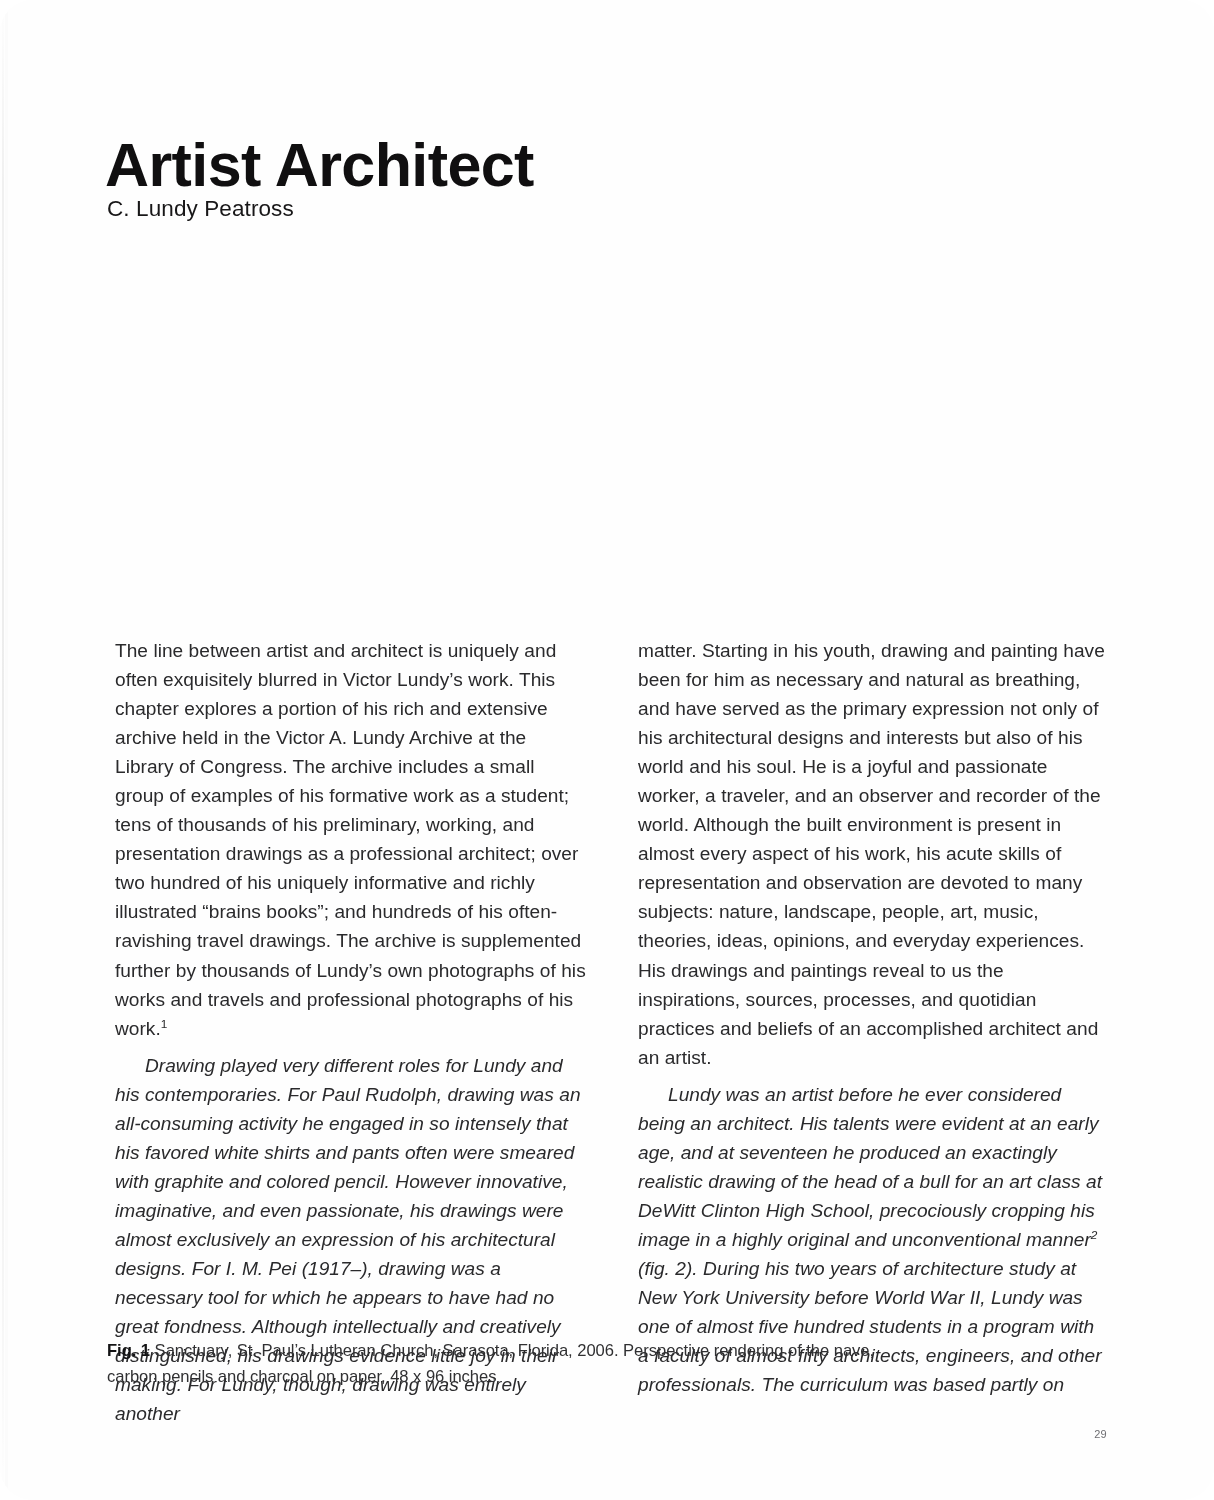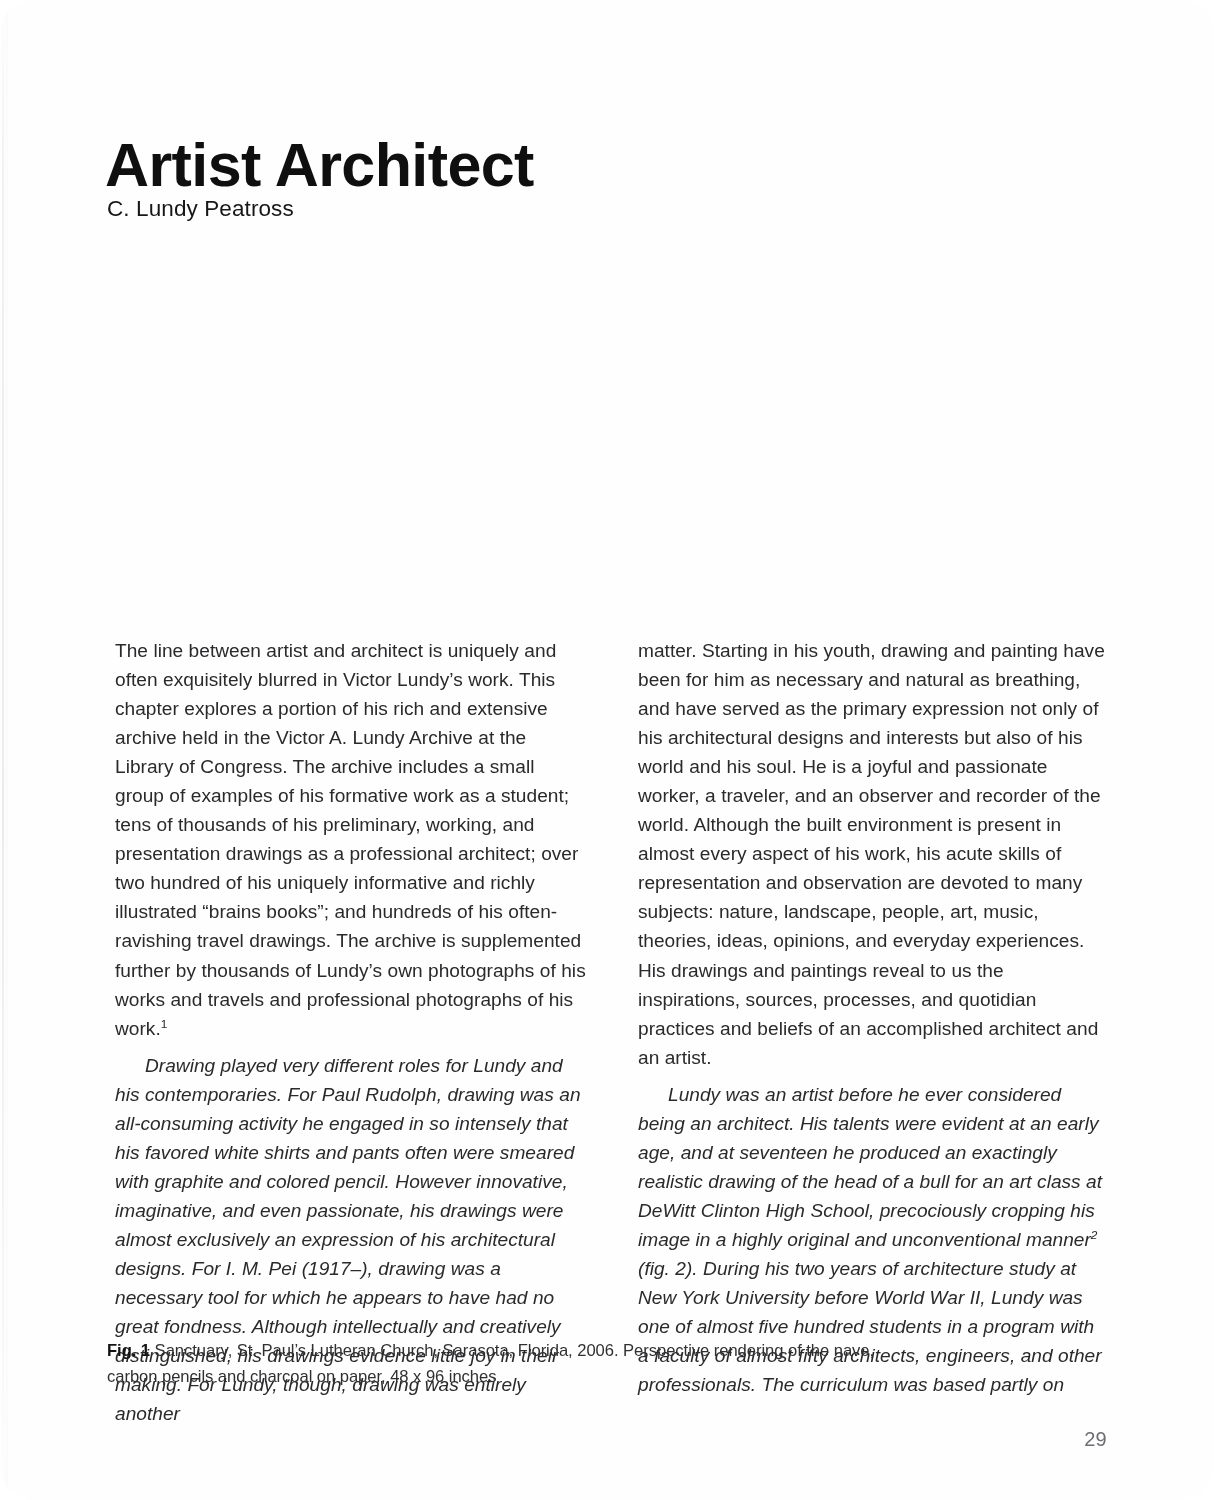--- a/index.html
+++ b/index.html
@@ -117,21 +117,21 @@
   .figure-caption .fig-label {
     font-weight: 700;
     color: #131314;
   }
 
   
   .page-number {
     position: absolute;
     right: 107px;
     top: 1428px;
-    font-size: 20px;
+    font-size: 11px;
     color: #6e6e72;
     letter-spacing: 0.3px;
   }
 </style>
 </head>
 <body>
 
 <div class="page">
 
   <div class="scan-edge"></div>

